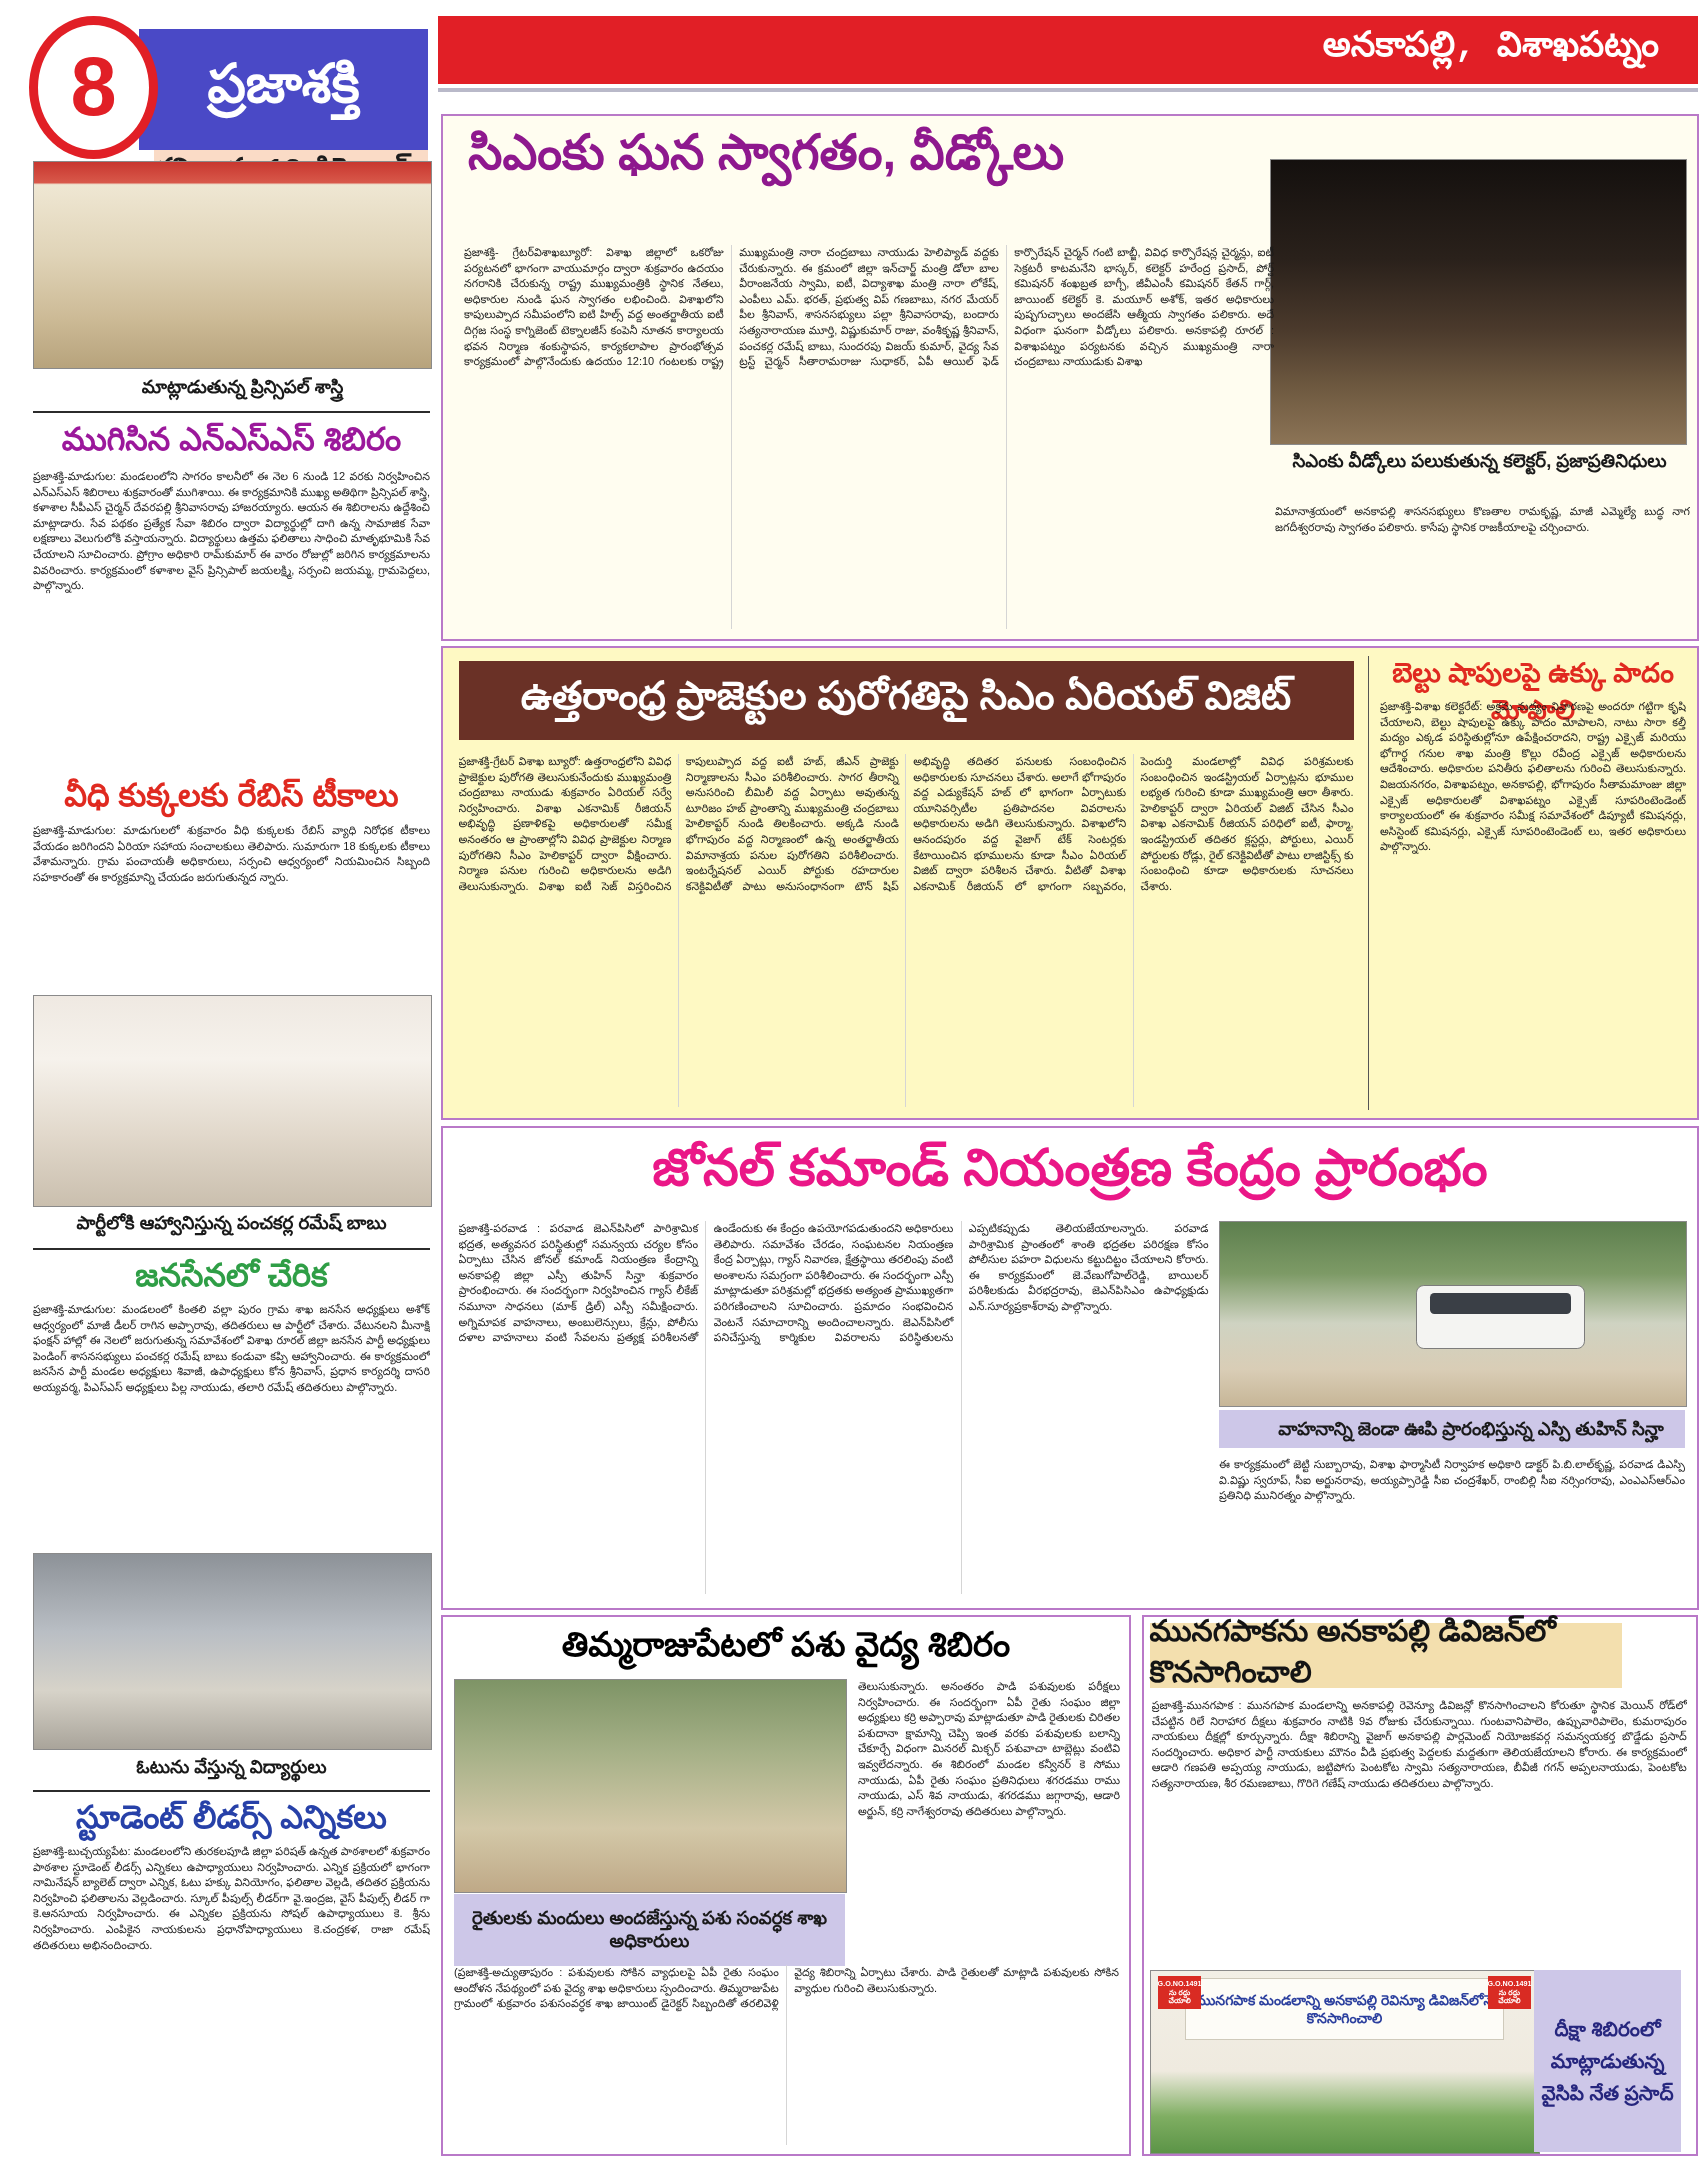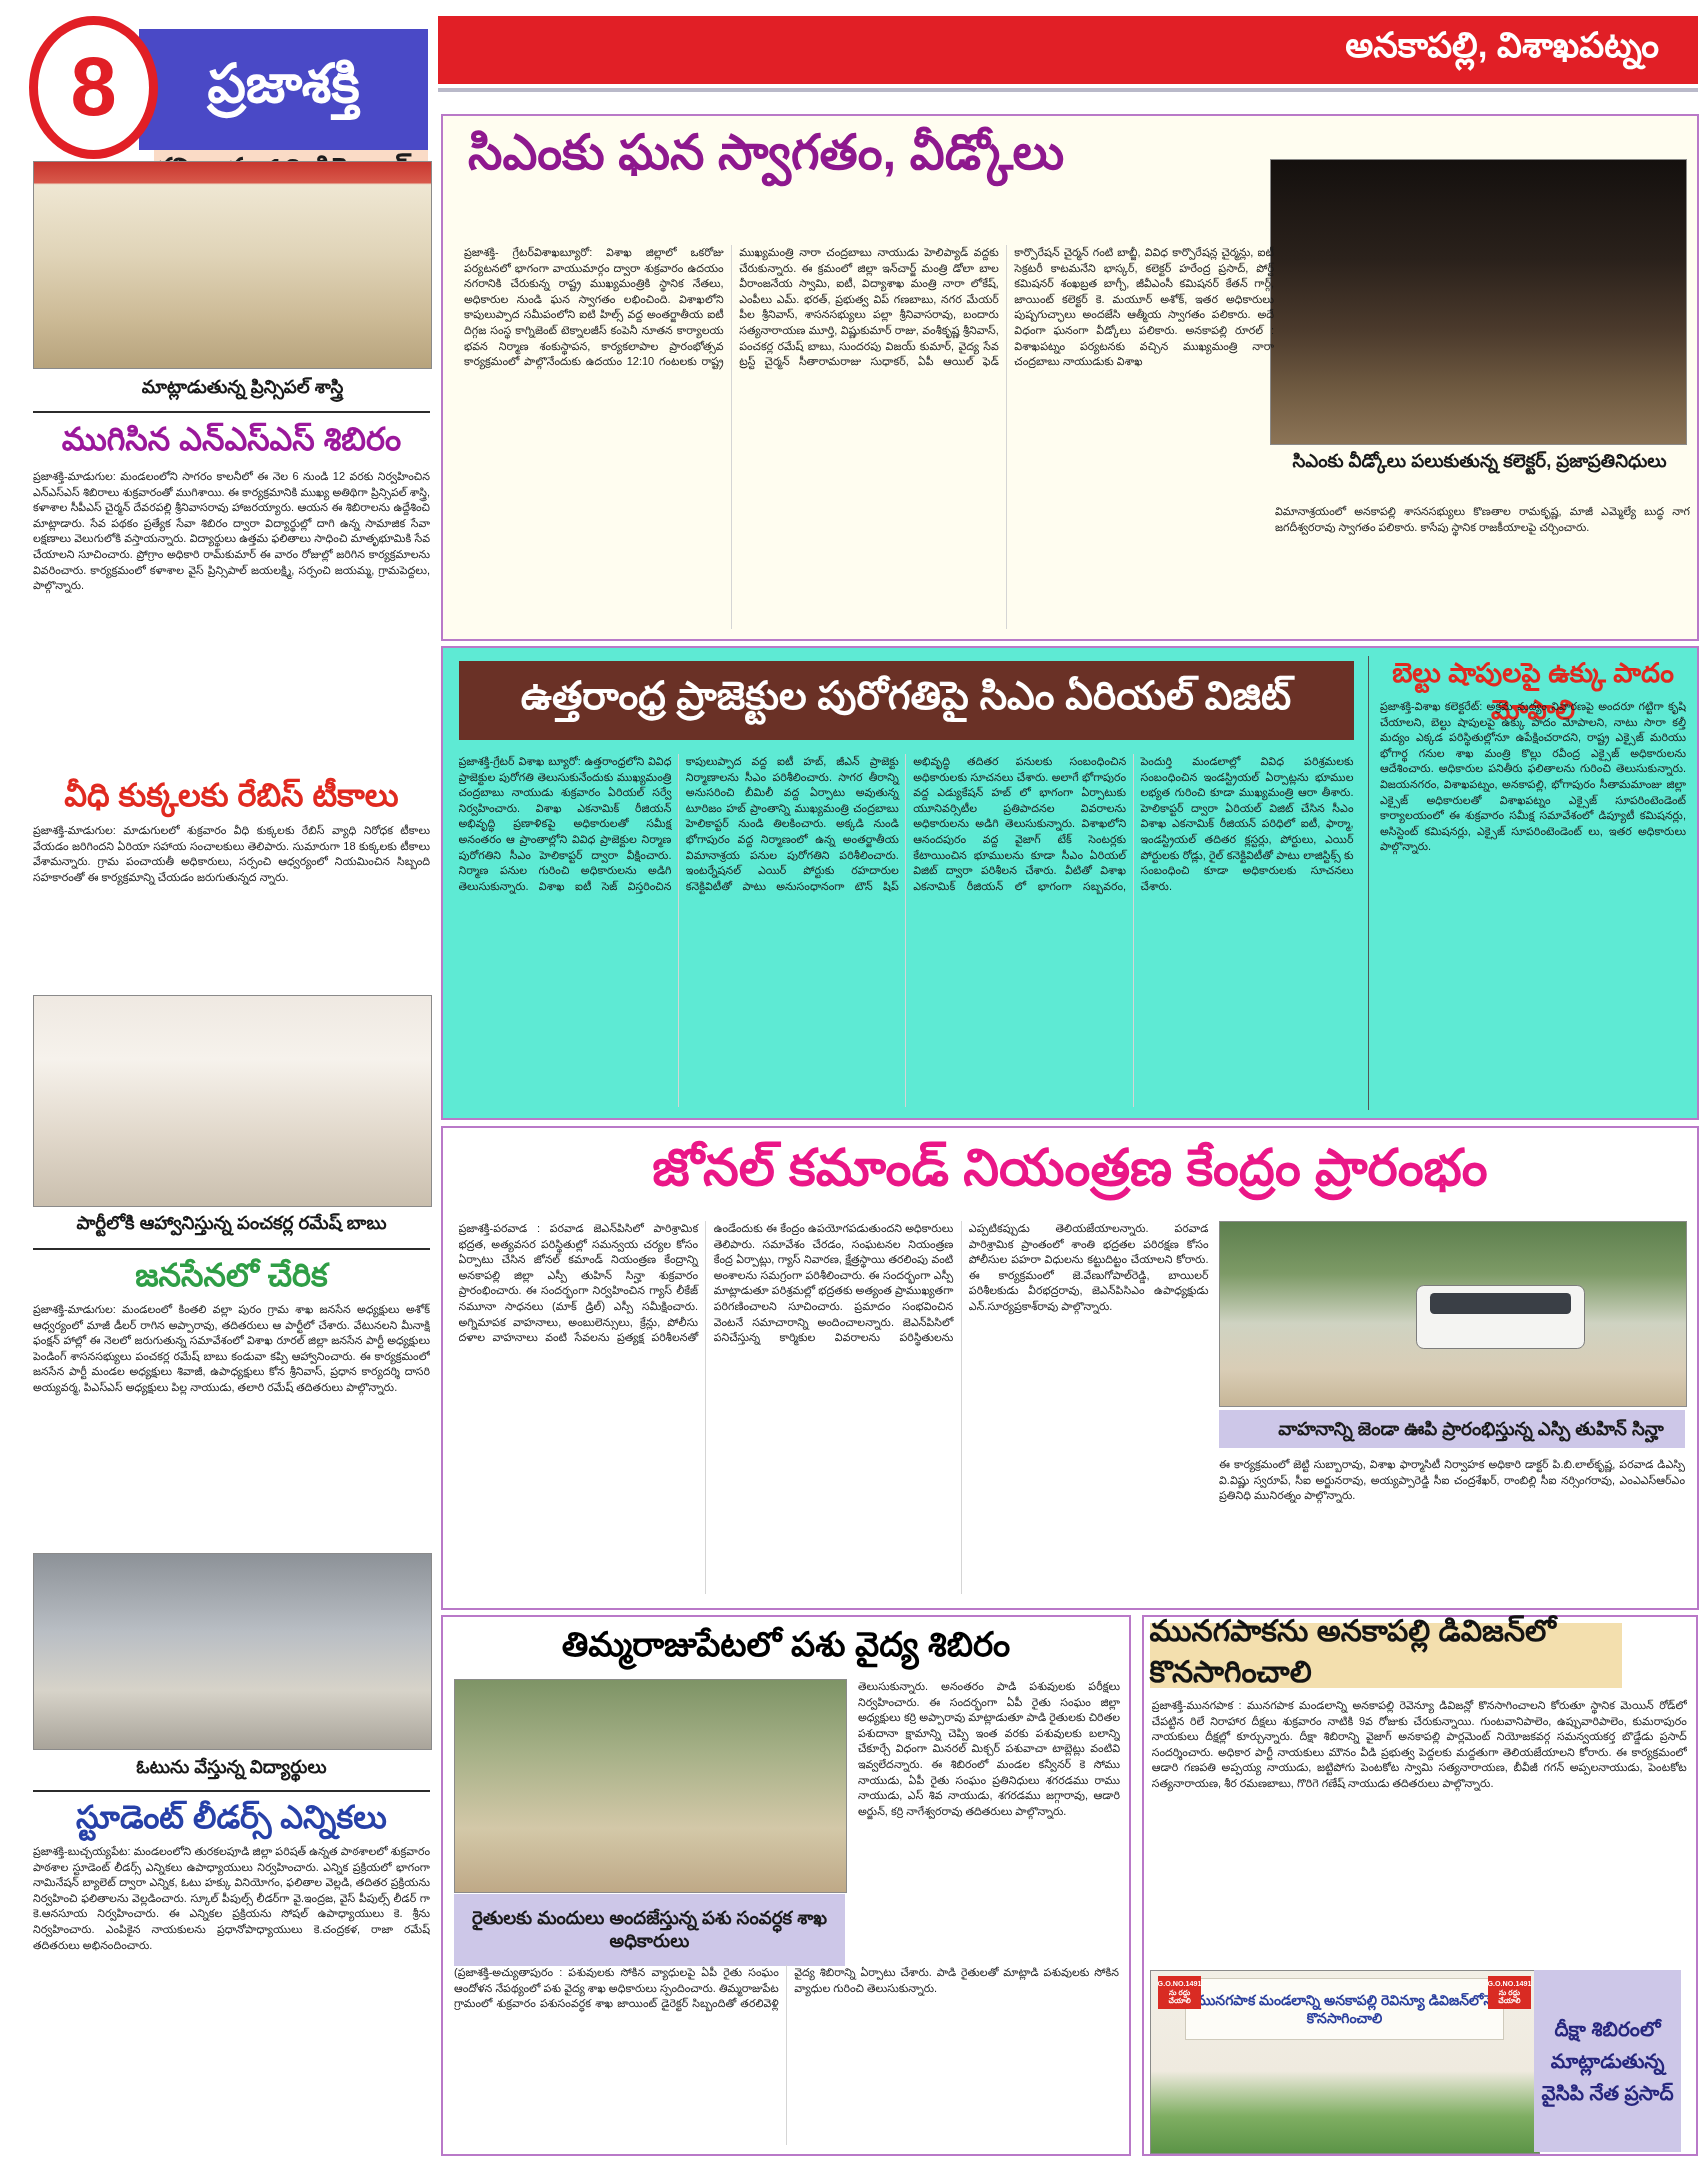--- a/index.html
+++ b/index.html
@@ -12,21 +12,21 @@
   
   .page-circle{left:29px;top:15.5px;width:111px;height:125px;border:9px solid #e11f26;border-radius:50%;
     background:#fff;display:flex;align-items:center;justify-content:center;z-index:3;}
   .page-circle span{font-size:83px;font-weight:bold;color:#e11f26;}
   .masthead{left:139px;top:29px;width:289px;height:121px;background:#4a49c6;display:flex;align-items:center;justify-content:center;}
   .masthead span{color:#fff;font-weight:bold;font-size:54px;}
   .datebox{left:154px;top:150px;width:274px;height:78px;background:#fadbc6;border-radius:0 0 20px 20px;
     display:flex;align-items:center;justify-content:center;}
   .datebox span{font-size:30px;font-weight:bold;color:#1c1c1c;letter-spacing:0.6px;}
   .region-bar{left:438px;top:15.5px;width:1260px;height:68px;background:#e11f26;display:flex;align-items:center;justify-content:flex-end;}
-  .region-bar span{color:#fff;font-weight:bold;font-size:35px;padding-right:39px;}
+  .region-bar span{color:#fff;font-weight:bold;font-size:35px;padding-right:39px;font-family:Liberation Mono, monospace;}
   .region-underline{left:438px;top:88px;width:1260px;height:3.9px;background:#b9b9c9;}
   
   .photo{border:0.6px solid #8a8a8a;}
   .caption{font-weight:bold;font-size:18.3px;text-align:center;line-height:1.25;}
   .cap-strip{background:#cdc7e8;display:flex;align-items:center;justify-content:center;padding:0 7.8px;box-sizing:border-box;}
   .rule{height:1.7px;background:#2b2b2b;}
   .bodytxt{font-size:11px;line-height:1.42;text-align:justify;overflow:hidden;}
   .cols3{column-count:3;column-gap:15.5px;column-rule:0.6px solid #d5d5d5;}
   .cols4{column-count:4;column-gap:14.4px;column-rule:0.6px solid #d5d5d5;}
   .cols2{column-count:2;column-gap:15.5px;column-rule:0.6px solid #d5d5d5;}
@@ -86,21 +86,21 @@
 <div class="abs bodytxt" style="left:33px;top:1844px;width:397px;height:308px;">ప్రజాశక్తి-బుచ్చయ్యపేట: మండలంలోని తురకలపూడి జిల్లా పరిషత్ ఉన్నత పాఠశాలలో శుక్రవారం పాఠశాల స్టూడెంట్ లీడర్స్ ఎన్నికలు ఉపాధ్యాయులు నిర్వహించారు. ఎన్నిక ప్రక్రియలో భాగంగా నామినేషన్ బ్యాలెట్ ద్వారా ఎన్నిక, ఓటు హక్కు వినియోగం, ఫలితాల వెల్లడి, తదితర ప్రక్రియను నిర్వహించి ఫలితాలను వెల్లడించారు. స్కూల్ పీపుల్స్ లీడర్‌గా వై.ఇంద్రజ, వైస్ పీపుల్స్ లీడర్ గా కె.ఆనసూయ నిర్వహించారు. ఈ ఎన్నికల ప్రక్రియను సోషల్ ఉపాధ్యాయులు కె. శ్రీను నిర్వహించారు. ఎంపికైన నాయకులను ప్రధానోపాధ్యాయులు కె.చంద్రకళ, రాజా రమేష్ తదితరులు అభినందించారు.</div>
 
 <div class="abs frame" style="left:441px;top:114px;width:1258px;height:527px;background:#fffdf0;">
   <div class="abs" style="left:25px;top:10px;width:804px;font-size:49px;font-weight:bold;color:#8e188e;line-height:1.1;">సిఎంకు ఘన స్వాగతం, వీడ్కోలు</div>
   <div class="abs photo ph-cm" style="right:10px;top:43px;width:415px;height:284px;"></div>
   <div class="abs caption" style="right:10px;top:334px;width:415px;">సిఎంకు వీడ్కోలు పలుకుతున్న కలెక్టర్, ప్రజాప్రతినిధులు</div>
   <div class="abs bodytxt cols3" style="left:21px;top:129px;width:810px;height:384px;">ప్రజాశక్తి- గ్రేటర్‌విశాఖబ్యూరో: విశాఖ జిల్లాలో ఒకరోజు పర్యటనలో భాగంగా వాయుమార్గం ద్వారా శుక్రవారం ఉదయం నగరానికి చేరుకున్న రాష్ట్ర ముఖ్యమంత్రికి స్థానిక నేతలు, అధికారుల నుండి ఘన స్వాగతం లభించింది. విశాఖలోని కాపులుప్పాద సమీపంలోని ఐటి హిల్స్ వద్ద అంతర్జాతీయ ఐటీ దిగ్గజ సంస్థ కాగ్నిజెంట్ టెక్నాలజీస్ కంపెనీ నూతన కార్యాలయ భవన నిర్మాణ శంకుస్థాపన, కార్యకలాపాల ప్రారంభోత్సవ కార్యక్రమంలో పాల్గొనేందుకు ఉదయం 12:10 గంటలకు రాష్ట్ర ముఖ్యమంత్రి నారా చంద్రబాబు నాయుడు హెలిప్యాడ్ వద్దకు చేరుకున్నారు. ఈ క్రమంలో జిల్లా ఇన్‌చార్జ్ మంత్రి డోలా బాల వీరాంజనేయ స్వామి, ఐటీ, విద్యాశాఖ మంత్రి నారా లోకేష్, ఎంపీలు ఎమ్. భరత్, ప్రభుత్వ విప్ గణబాబు, నగర మేయర్ పీల శ్రీనివాస్, శాసనసభ్యులు పల్లా శ్రీనివాసరావు, బందారు సత్యనారాయణ మూర్తి, విష్ణుకుమార్ రాజు, వంశీకృష్ణ శ్రీనివాస్, పంచకర్ల రమేష్ బాబు, సుందరపు విజయ్ కుమార్, వైద్య సేవ ట్రస్ట్ చైర్మన్ సీతారామరాజు సుధాకర్, ఏపీ ఆయిల్ ఫెడ్ కార్పొరేషన్ చైర్మన్ గంటి బాబ్జీ, వివిధ కార్పొరేషన్ల చైర్మన్లు, ఐటీ సెక్రటరీ కాటమనేని భాస్కర్, కలెక్టర్ హరేంద్ర ప్రసాద్, పోర్ట్ కమిషనర్ శంఖబ్రత బాగ్చీ, జీవీఎంసీ కమిషనర్ కేతన్ గార్గ్, జాయింట్ కలెక్టర్ కె. మయూర్ అశోక్, ఇతర అధికారులు పుష్పగుచ్ఛాలు అందజేసి ఆత్మీయ స్వాగతం పలికారు. అదే విధంగా ఘనంగా వీడ్కోలు పలికారు. అనకాపల్లి రూరల్ : విశాఖపట్నం పర్యటనకు వచ్చిన ముఖ్యమంత్రి నారా చంద్రబాబు నాయుడుకు విశాఖ</div>
   <div class="abs bodytxt" style="left:832px;top:388px;width:415px;height:129px;">విమానాశ్రయంలో అనకాపల్లి శాసనసభ్యులు కొణతాల రామకృష్ణ, మాజీ ఎమ్మెల్యే బుద్ధ నాగ జగదీశ్వరరావు స్వాగతం పలికారు. కాసేపు స్థానిక రాజకీయాలపై చర్చించారు.</div>
 </div>
 
-<div class="abs frame" style="left:441px;top:646px;width:1258px;height:474px;background:#5eead4;">
+<div class="abs frame" style="left:441px;top:646px;width:1258px;height:474px;background:#fef9c3;">
   <div class="abs" style="left:15.5px;top:13.3px;width:895px;height:79px;background:#6a3126;display:flex;align-items:center;justify-content:center;">
     <span style="color:#fff;font-weight:bold;font-size:39px;">ఉత్తరాంధ్ర ప్రాజెక్టుల పురోగతిపై సిఎం ఏరియల్ విజిట్</span>
   </div>
   <div class="abs bodytxt cols4" style="left:15.5px;top:106px;width:895px;height:353px;">ప్రజాశక్తి-గ్రేటర్ విశాఖ బ్యూరో: ఉత్తరాంధ్రలోని వివిధ ప్రాజెక్టుల పురోగతి తెలుసుకునేందుకు ముఖ్యమంత్రి చంద్రబాబు నాయుడు శుక్రవారం ఏరియల్ సర్వే నిర్వహించారు. విశాఖ ఎకనామిక్ రీజియన్ అభివృద్ధి ప్రణాళికపై అధికారులతో సమీక్ష అనంతరం ఆ ప్రాంతాల్లోని వివిధ ప్రాజెక్టుల నిర్మాణ పురోగతిని సీఎం హెలికాప్టర్ ద్వారా వీక్షించారు. నిర్మాణ పనుల గురించి అధికారులను అడిగి తెలుసుకున్నారు. విశాఖ ఐటీ సెజ్ విస్తరించిన కాపులుప్పాద వద్ద ఐటీ హబ్, జీఎన్ ప్రాజెక్టు నిర్మాణాలను సీఎం పరిశీలించారు. సాగర తీరాన్ని అనుసరించి బీమిలీ వద్ద ఏర్పాటు అవుతున్న టూరిజం హబ్ ప్రాంతాన్ని ముఖ్యమంత్రి చంద్రబాబు హెలికాప్టర్ నుండి తిలకించారు. అక్కడి నుండి భోగాపురం వద్ద నిర్మాణంలో ఉన్న అంతర్జాతీయ విమానాశ్రయ పనుల పురోగతిని పరిశీలించారు. ఇంటర్నేషనల్ ఎయిర్ పోర్టుకు రహదారుల కనెక్టివిటీతో పాటు అనుసంధానంగా టౌన్ షిప్ అభివృద్ధి తదితర పనులకు సంబంధించిన అధికారులకు సూచనలు చేశారు. అలాగే భోగాపురం వద్ద ఎడ్యుకేషన్ హబ్ లో భాగంగా ఏర్పాటుకు యూనివర్సిటీల ప్రతిపాదనల వివరాలను అధికారులను అడిగి తెలుసుకున్నారు. విశాఖలోని ఆనందపురం వద్ద వైజాగ్ టేక్ సెంటర్లకు కేటాయించిన భూములను కూడా సీఎం ఏరియల్ విజిట్ ద్వారా పరిశీలన చేశారు. వీటితో విశాఖ ఎకనామిక్ రీజియన్ లో భాగంగా సబ్బవరం, పెందుర్తి మండలాల్లో వివిధ పరిశ్రమలకు సంబంధించిన ఇండస్ట్రియల్ ఏర్పాట్లను భూముల లభ్యత గురించి కూడా ముఖ్యమంత్రి ఆరా తీశారు. హెలికాప్టర్ ద్వారా ఏరియల్ విజిట్ చేసిన సీఎం విశాఖ ఎకనామిక్ రీజియన్ పరిధిలో ఐటీ, ఫార్మా, ఇండస్ట్రియల్ తదితర క్లస్టర్లు, పోర్టులు, ఎయిర్ పోర్టులకు రోడ్లు, రైల్ కనెక్టివిటీతో పాటు లాజిస్టిక్స్ కు సంబంధించి కూడా అధికారులకు సూచనలు చేశారు.</div>
   <div class="abs" style="left:925px;top:7.8px;width:1.1px;height:454px;background:#555;"></div>
   <div class="abs headline-center" style="left:937px;top:10px;width:306px;font-size:27px;color:#e02a20;">బెల్టు షాపులపై ఉక్కు పాదం మోపాలి</div>
   <div class="abs bodytxt" style="left:937px;top:51px;width:306px;height:409px;">ప్రజాశక్తి-విశాఖ కలెక్టరేట్: అక్రమ మద్యం నివారణపై అందరూ గట్టిగా కృషి చేయాలని, బెల్టు షాపులపై ఉక్కు పాదం మోపాలని, నాటు సారా కల్తీ మద్యం ఎక్కడ పరిస్థితుల్లోనూ ఉపేక్షించరాదని, రాష్ట్ర ఎక్సైజ్ మరియు భోగార్థ గనుల శాఖ మంత్రి కొల్లు రవీంద్ర ఎక్సైజ్ అధికారులను ఆదేశించారు. అధికారుల పనితీరు ఫలితాలను గురించి తెలుసుకున్నారు. విజయనగరం, విశాఖపట్నం, అనకాపల్లి, భోగాపురం సీతామమాంజు జిల్లా ఎక్సైజ్ అధికారులతో విశాఖపట్నం ఎక్సైజ్ సూపరింటెండెంట్ కార్యాలయంలో ఈ శుక్రవారం సమీక్ష సమావేశంలో డిప్యూటీ కమిషనర్లు, అసిస్టెంట్ కమిషనర్లు, ఎక్సైజ్ సూపరింటెండెంట్ లు, ఇతర అధికారులు పాల్గొన్నారు.</div>
 </div>
 
 <div class="abs frame" style="left:441px;top:1126px;width:1258px;height:484px;background:#ffffff;">

